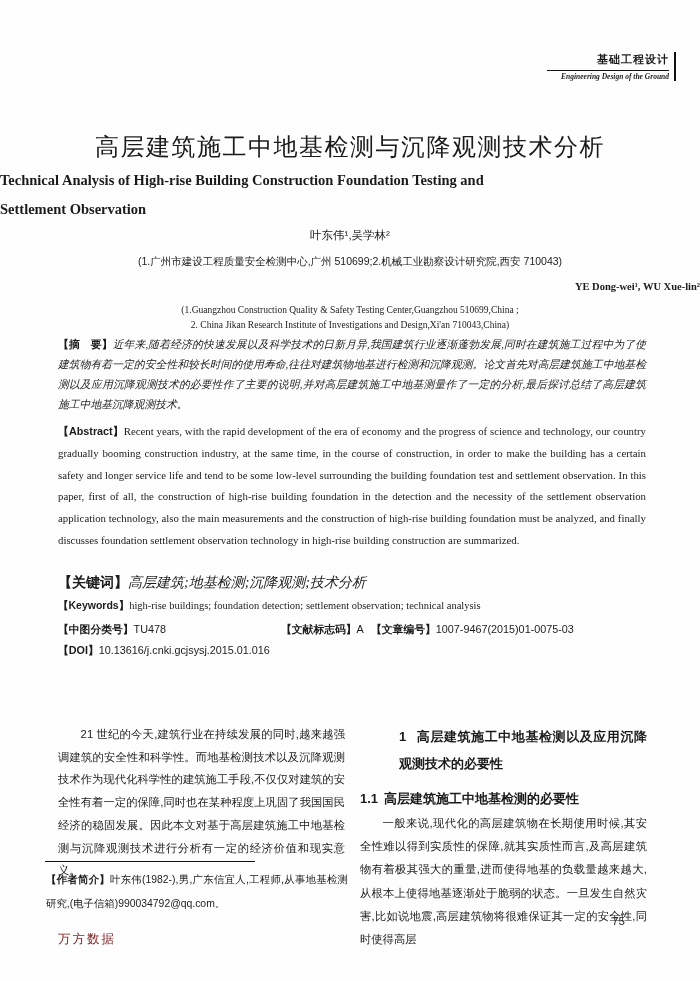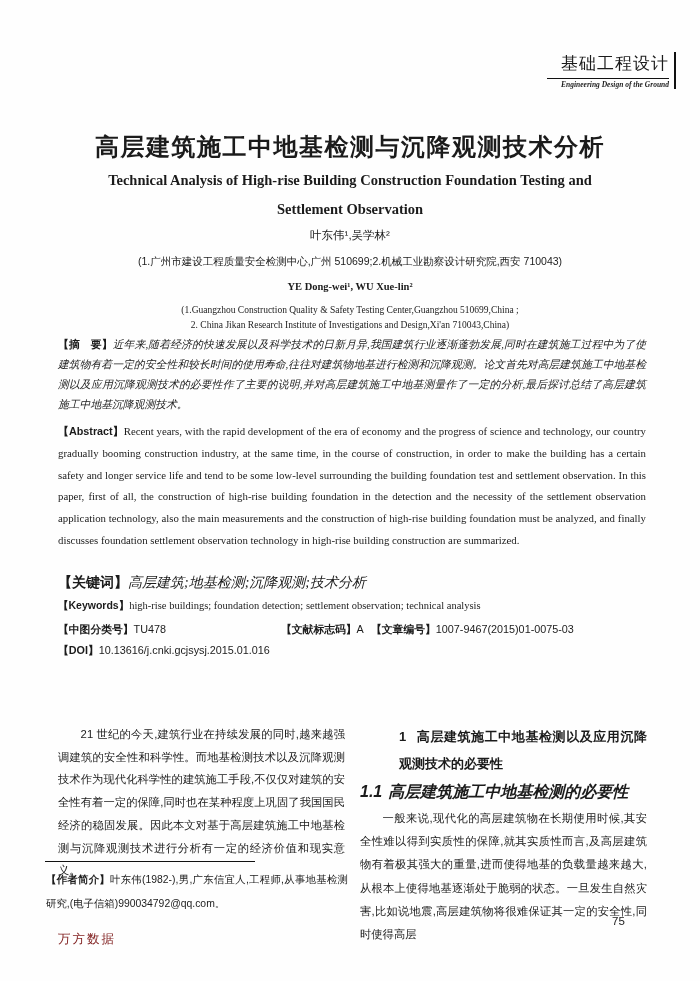--- a/index.html
+++ b/index.html
@@ -6,41 +6,41 @@
   .page {
     position:relative; width:700px; height:981px; margin:0 auto;
     background:#fefefe; color:#1b1b1b; overflow:hidden;
     font-family:"Liberation Sans", sans-serif;
   }
   
   .badge {
     position:absolute; top:52px; right:24px; width:122px;
     border-right:2.5px solid #111; padding-right:5px; text-align:right;
   }
-  .badge-cn { font-weight:normal; font-size:17px; letter-spacing:1px; }
+  .badge-cn { font-weight:bold; font-size:11px; letter-spacing:1px; }
   .badge-rule { border:none; border-top:1.5px solid #111; margin:3px 0 1px 0; }
   .badge-en {
     font-family:"Liberation Serif", serif; font-style:italic; font-weight:bold;
     font-size:7.5px; white-space:nowrap;
   }
   
   .title-cn {
     position:absolute; top:131px; left:0; width:100%; text-align:center;
-    font-size:24px; font-weight:bold; letter-spacing:1.5px;
+    font-size:24px; font-weight:normal; letter-spacing:1.5px;
   }
   .title-en {
-    position:absolute; left:0; width:100%; text-align:center;
+    position:absolute; left:0; width:100%; 
     font-family:"Liberation Serif", serif; font-weight:bold; font-size:14.5px;
   }
   .title-en.l1 { top:172px; }
   .title-en.l2 { top:201px; }
   .authors-cn { position:absolute; top:228px; left:0; width:100%; text-align:center; font-size:11.5px; }
   .affil-cn   { position:absolute; top:255px; left:0; width:100%; text-align:center; font-size:10.5px; }
   .authors-en {
-    position:absolute; top:281px; left:0; width:100%; text-align:center;
+    position:absolute; top:281px; left:0; width:100%; text-align:right;
     font-family:"Liberation Serif", serif; font-weight:bold; font-size:10.5px;
   }
   .affil-en {
     position:absolute; left:0; width:100%; text-align:center;
     font-family:"Liberation Serif", serif; font-size:9.5px;
   }
   .affil-en.l1 { top:305px; }
   .affil-en.l2 { top:320px; }
   
   .meta { position:absolute; left:58px; width:588px; text-align:justify; }
@@ -62,21 +62,21 @@
     font-size:11.3px; line-height:22.7px; text-align:justify; text-indent:2em;
   }
   .bio-rule { position:absolute; left:45px; top:861px; width:210px; border:none; border-top:1.5px solid #111; margin:0; }
   .bio {
     position:absolute; left:46px; top:868px; width:302px;
     font-size:10.4px; line-height:24px; text-align:justify;
   }
   .col-right { position:absolute; left:360px; top:723px; width:287px; }
   .h1 { font-size:13px; font-weight:bold; line-height:27px; text-align:justify;margin-left:39px; }
   .h1 .sec-no { margin-right:10px; }
-  .h2 { font-size:16px; font-weight:bold; margin-top:5px;font-style:italic; }
+  .h2 { font-size:13px; font-weight:bold; margin-top:13px; }
   .h2 .sec-no { margin-right:6px; }
   .col-right p.body-p {
     margin:4px 0 0 0; font-size:11.3px; line-height:23.2px;
     text-align:justify; text-indent:2em;
   }
   
   .pageno { position:absolute; left:612px; top:915px; font-size:11.5px; }
   .watermark { position:absolute; left:58px; top:931px; font-size:12.5px; color:#7f1d1d; letter-spacing:2px; }
 </style>
 </head>

